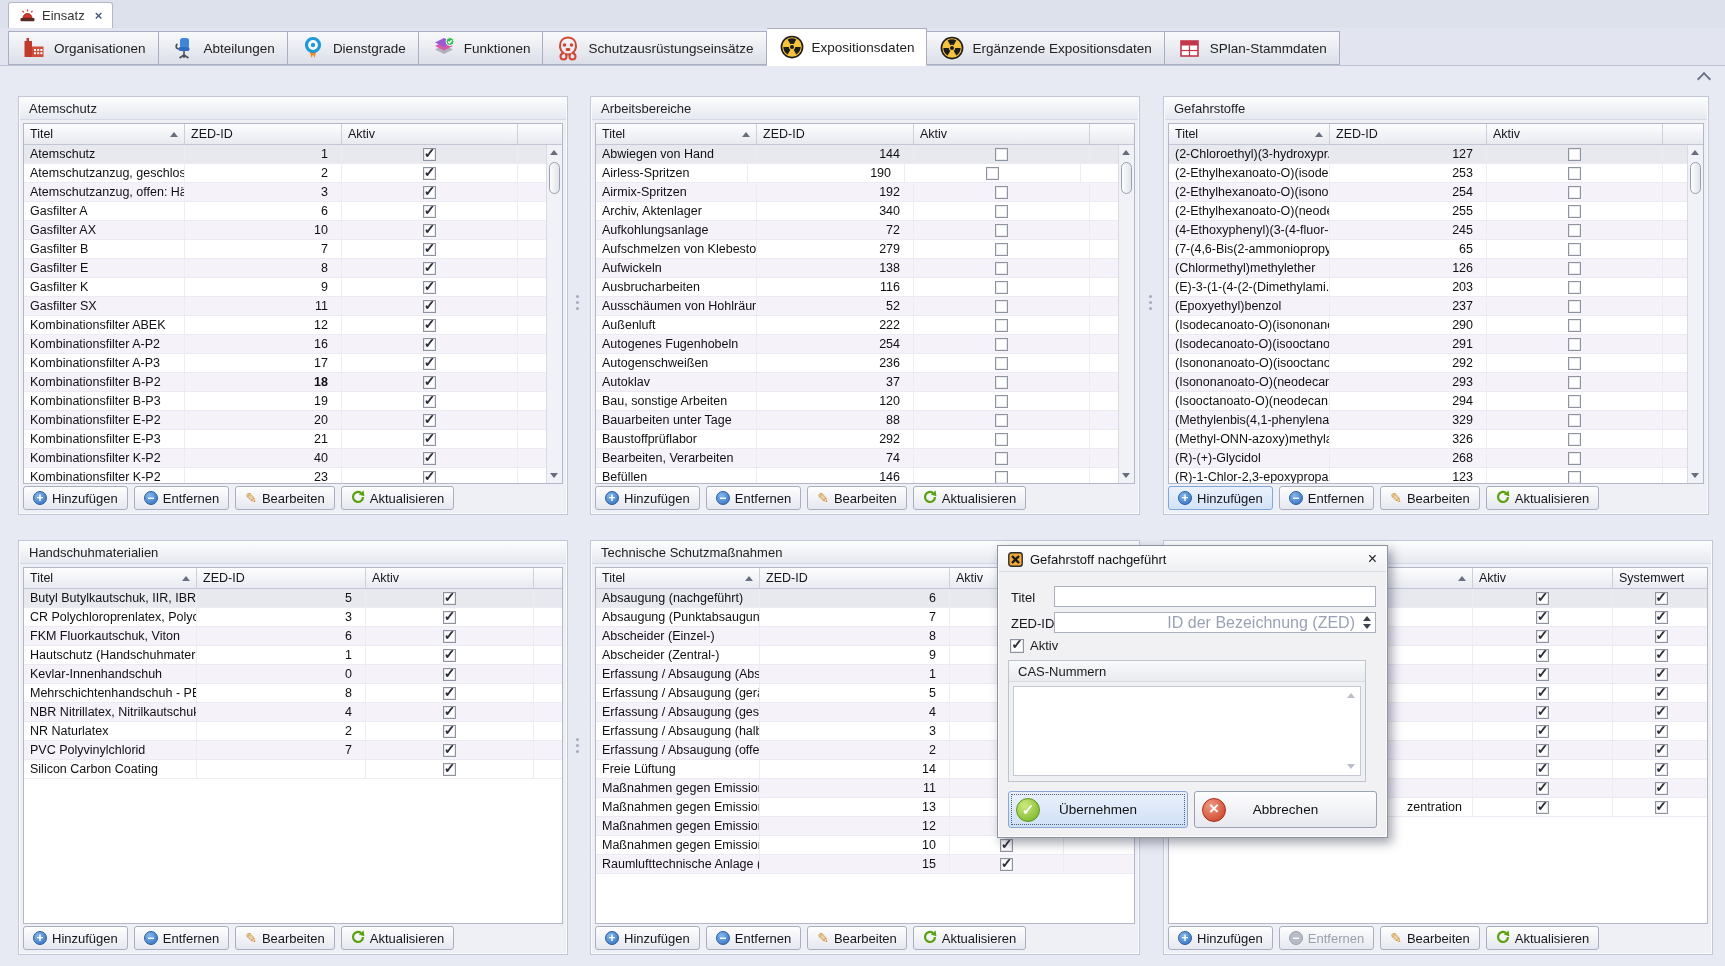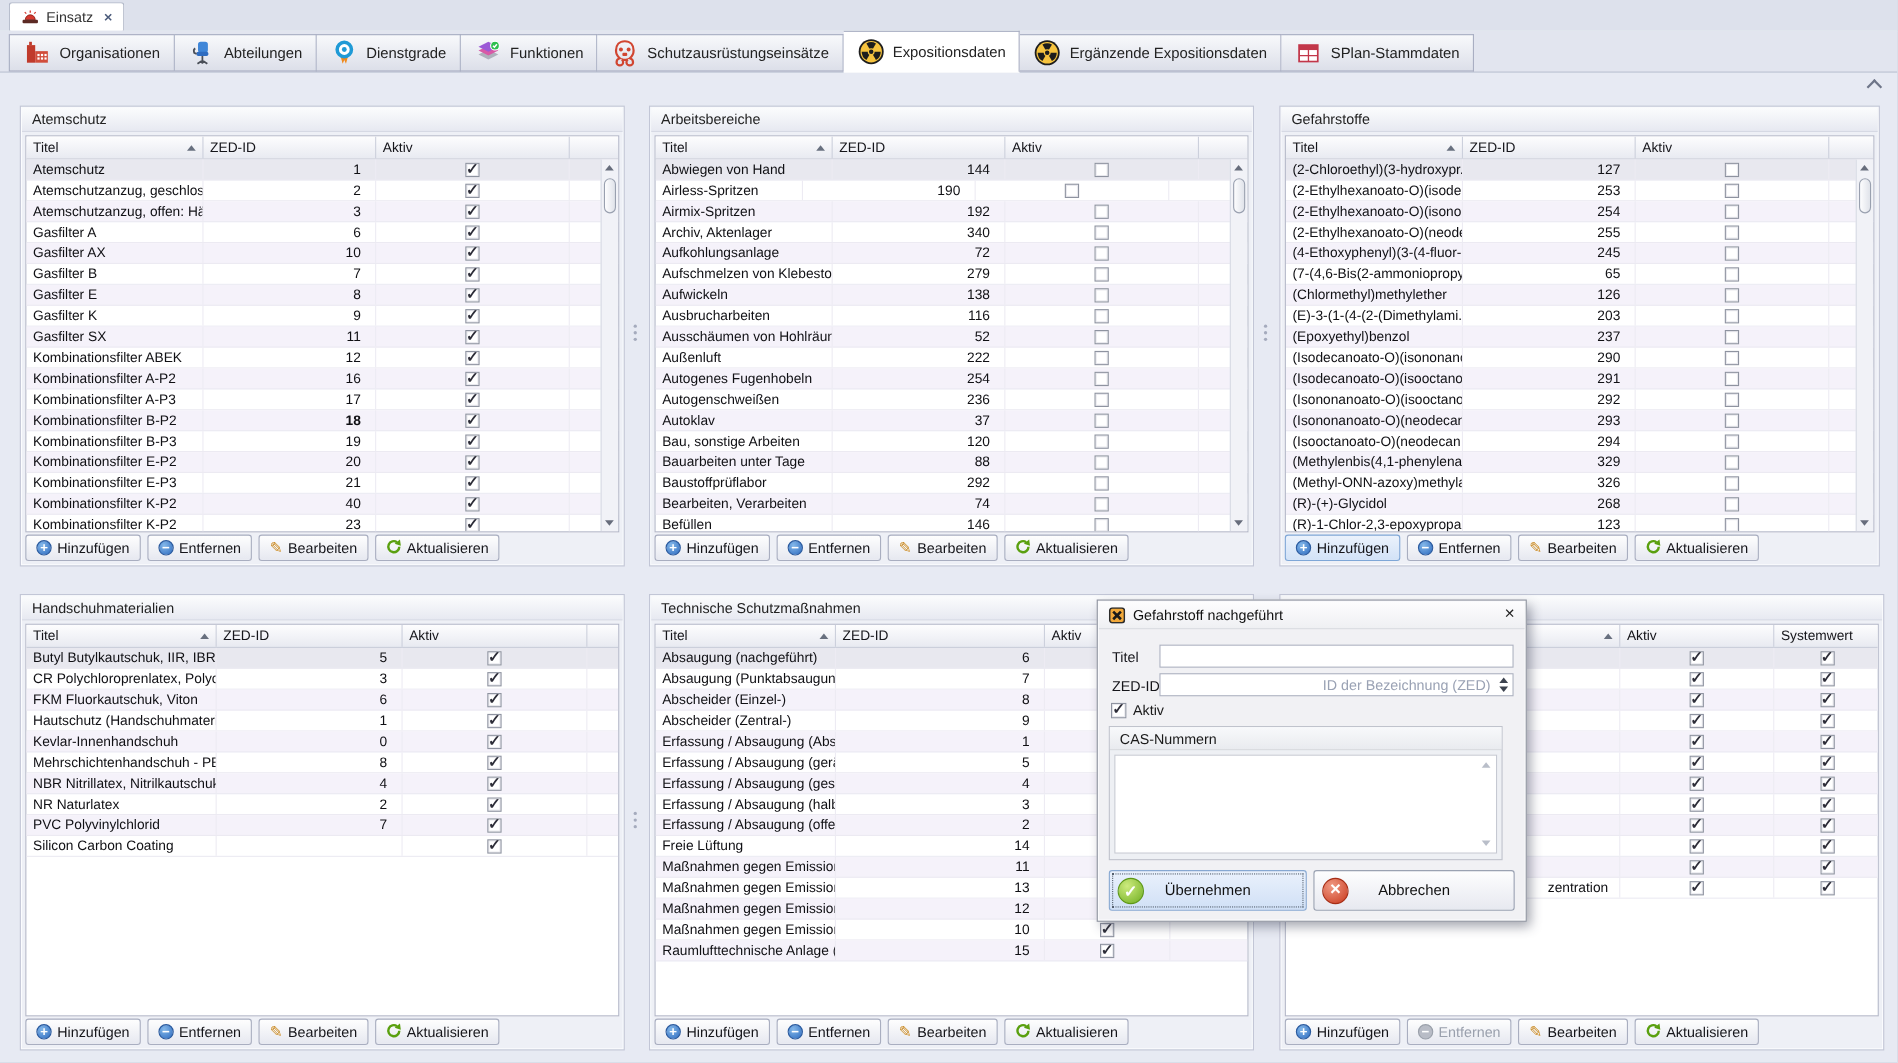--- a/index.html
+++ b/index.html
@@ -53,21 +53,21 @@
   .ic-edit::before{content:"✎";}
   
   .grip{position:absolute;width:3px;height:3px;border-radius:50%;background:#a5abbd;box-shadow:0 6px 0 #a5abbd,0 12px 0 #a5abbd;}
   
   .dialog{position:absolute;left:997px;top:545px;width:391px;height:293px;background:#f1f1f4;border:1px solid #8e939e;box-shadow:inset 0 0 0 1px #fbfbfd,4px 5px 10px rgba(50,55,75,.45);z-index:40;box-sizing:border-box;}
   .dlg-titlebar{position:absolute;left:1px;right:1px;top:1px;height:25px;background:linear-gradient(#fdfdfe,#eff0f3);border-bottom:1px solid #dadce2;display:flex;align-items:center;padding:0 9px;gap:7px;box-sizing:border-box;}
   .dlg-title{font-size:13px;color:#111;}
   .dlg-close{margin-left:auto;font-size:16px;color:#222;line-height:1;}
   .dlg-close::before{content:"×";}
   .dlg-label{position:absolute;font-size:13px;color:#15151a;}
-  .dlg-input{position:absolute;height:21px;background:#fff;border:1px solid #abb0bf;box-sizing:border-box;font-family:"Liberation Sans",sans-serif;font-size:13px;padding:0 5px;color:#111;}
+  .dlg-input{position:absolute;height:21px;background:#fff;border:1px solid #abb0bf;box-sizing:border-box;font-family:"Liberation Sans",sans-serif;font-size:16px;padding:0 5px;color:#111;}
   .dlg-input::placeholder{color:#9aa2b4;}
   .dlg-input.right{text-align:right;padding-right:20px;}
   .spinner{position:absolute;width:13px;display:flex;flex-direction:column;align-items:center;justify-content:center;gap:3px;}
   .sp-up{width:0;height:0;border-left:4px solid transparent;border-right:4px solid transparent;border-bottom:5px solid #3c424e;}
   .sp-dn{width:0;height:0;border-left:4px solid transparent;border-right:4px solid transparent;border-top:5px solid #3c424e;}
   .dlg-check{position:absolute;display:flex;align-items:center;gap:6px;font-size:13px;}
   .dlg-check .cb{width:14px;height:14px;}
   .group{position:absolute;border:1px solid #c0c3cc;background:#eef0f4;box-sizing:border-box;}
   .group-title{height:21px;background:linear-gradient(#f8f9fb,#e9ebef);border-bottom:1px solid #d8dade;font-size:13px;line-height:21px;padding-left:9px;box-sizing:border-box;}
   .group-body{position:absolute;left:4px;right:4px;top:25px;bottom:5px;background:#fff;border:1px solid #c6c9d2;box-sizing:border-box;}
@@ -392,21 +392,21 @@
           </div>
           <div class="rows">
             <div class="row sel">
               <div class="cell" style="width: 161px;">Abwiegen von Hand</div>
               <div class="cell num" style="width: 157px;">144</div>
               <div class="cell center" style="width: 176px;">
                 <span class="cb"></span>
               </div>
             </div>
             <div class="row">
-              <div class="cell" style="width: 134px;">Airless-Spritzen</div>
+              <div class="cell" style="width: 152px;">Airless-Spritzen</div>
               <div class="cell num" style="width: 157px;">190</div>
               <div class="cell center" style="width: 176px;">
                 <span class="cb"></span>
               </div>
             </div>
             <div class="row alt">
               <div class="cell" style="width: 161px;">Airmix-Spritzen</div>
               <div class="cell num" style="width: 157px;">192</div>
               <div class="cell center" style="width: 176px;">
                 <span class="cb"></span>

